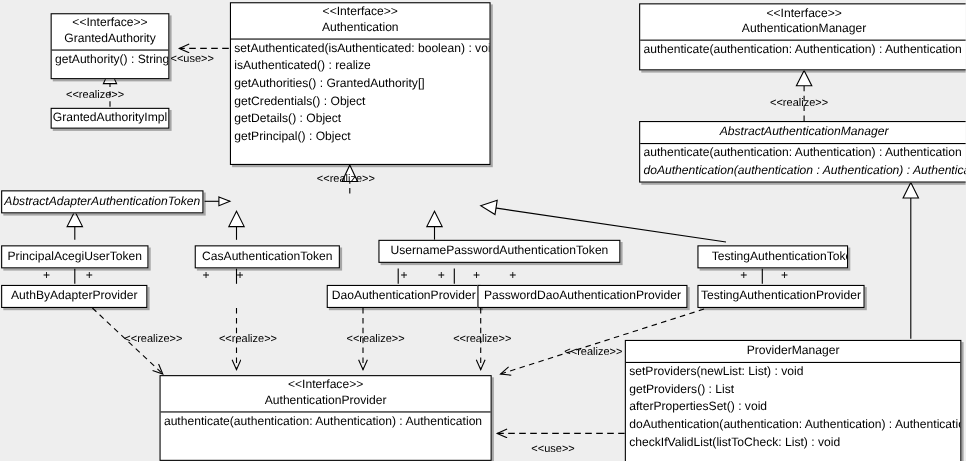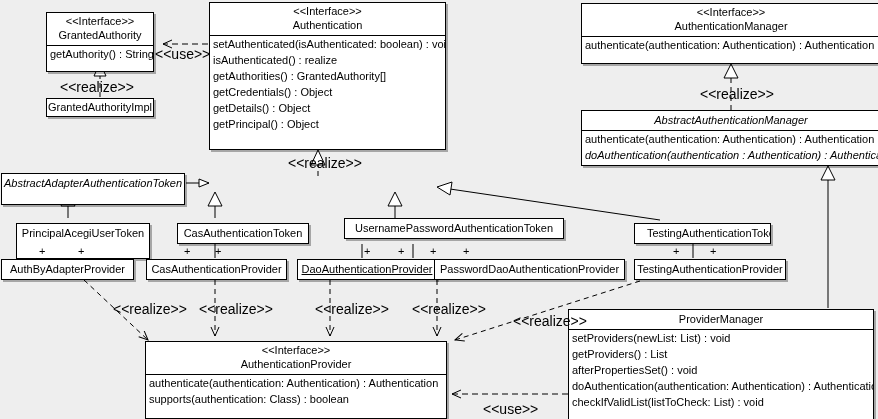--- a/index.html
+++ b/index.html
@@ -80,21 +80,21 @@
   .edge-layer {
     position: absolute;
     left: 0; top: 0;
     width: 878px;
     height: 419px;
     z-index: 2;
     pointer-events: none;
   }
   .lbl {
     position: absolute;
-    font-size: 14px;
+    font-size: 10px;
     line-height: 12px;
     color: #000;
     white-space: nowrap;
     z-index: 6;
   }
   .plus {
     position: absolute;
     font-size: 11px;
     line-height: 11px;
     color: #000;
@@ -202,69 +202,65 @@
   <div class="uml-box" style="left:581px; top:110px; width:300px; height:56px;">
     <div class="uml-head" style="padding-top:2px;">
       <span class="cname abstract">AbstractAuthenticationManager</span>
     </div>
     <div class="uml-compartment">
       <div class="uml-op">authenticate(authentication: Authentication) : Authentication</div>
       <div class="uml-op abstract">doAuthentication(authentication : Authentication) : Authentication</div>
     </div>
   </div>
 
-  <div class="uml-simple abstract" style="left:1px; top:173px; width:184px; height:32px; line-height:18px;">
+  <div class="uml-simple abstract" style="left:1px; top:173px; width:184px; height:21px; line-height:18px;">
     <span>AbstractAdapterAuthenticationToken</span>
   </div>
 
 
-  <div class="uml-simple" style="left:16px; top:223px; width:134px; height:36px; line-height:19px;">
+  <div class="uml-simple" style="left:1px; top:223px; width:134px; height:21px; line-height:19px;">
     <span>PrincipalAcegiUserToken</span>
   </div>
 
   <div class="uml-simple" style="left:149px; top:223px; width:132px; height:21px; line-height:19px;margin-left:28px;">
     <span>CasAuthenticationToken</span>
   </div>
 
   <div class="uml-simple" style="left:344px; top:218px; width:220px; height:21px; line-height:19px;">
     <span>UsernamePasswordAuthenticationToken</span>
   </div>
 
   <div class="uml-simple" style="left:634px; top:223px; width:137px; height:21px; line-height:19px;padding-left:12px;">
     <span>TestingAuthenticationToken</span>
   </div>
 
   <div class="uml-simple" style="left:1px; top:259px; width:133px; height:21px; line-height:19px;">
     <span>AuthByAdapterProvider</span>
   </div>
 
-  <div class="uml-simple" style="left:146px; top:259px; width:141px; height:21px; line-height:19px;">
-    <span>CasAuthenticationProvider</span>
-  </div>
-
-  <div class="uml-simple" style="left:297px; top:259px; width:140px; height:21px; line-height:19px;text-decoration:underline;">
+
+  <div class="uml-simple" style="left:297px; top:259px; width:140px; height:21px; line-height:19px;">
     <span>DaoAuthenticationProvider</span>
   </div>
 
   <div class="uml-simple" style="left:434px; top:259px; width:191px; height:21px; line-height:19px;">
     <span>PasswordDaoAuthenticationProvider</span>
   </div>
 
   <div class="uml-simple" style="left:634px; top:259px; width:152px; height:21px; line-height:19px;">
     <span>TestingAuthenticationProvider</span>
   </div>
 
   <div class="uml-box" style="left:145px; top:341px; width:302px; height:78px;">
     <div class="uml-head">
       <span class="stereo">&lt;&lt;Interface&gt;&gt;</span>
       <span class="cname">AuthenticationProvider</span>
     </div>
     <div class="uml-compartment">
       <div class="uml-op">authenticate(authentication: Authentication) : Authentication</div>
-      <div class="uml-op">supports(authentication: Class) : boolean</div>
     </div>
   </div>
 
   <div class="uml-box" style="left:568px; top:309px; width:306px; height:128px;">
     <div class="uml-head" style="padding-top:2px;">
       <span class="cname">ProviderManager</span>
     </div>
     <div class="uml-compartment">
       <div class="uml-op">setProviders(newList: List) : void</div>
       <div class="uml-op">getProviders() : List</div>

